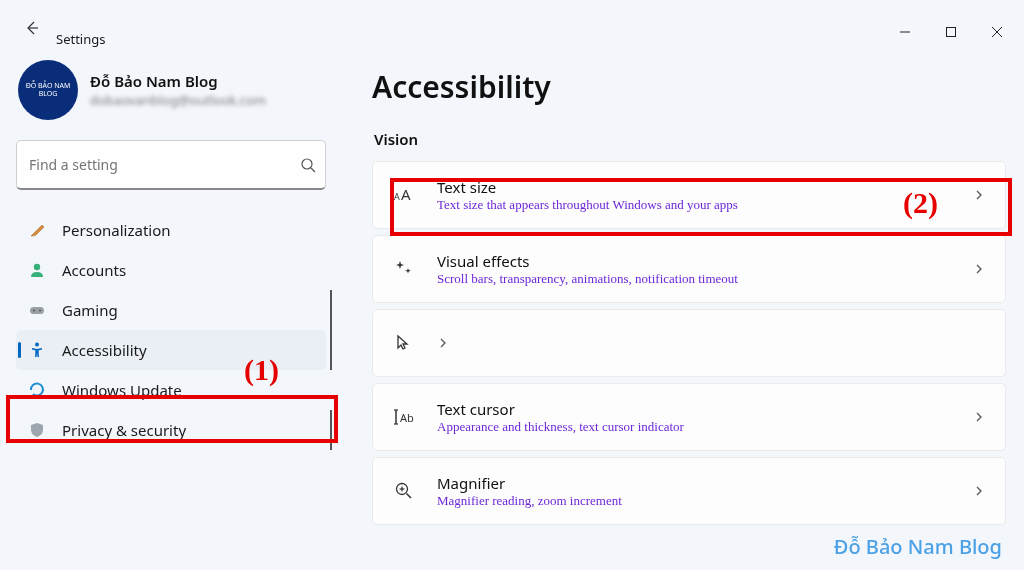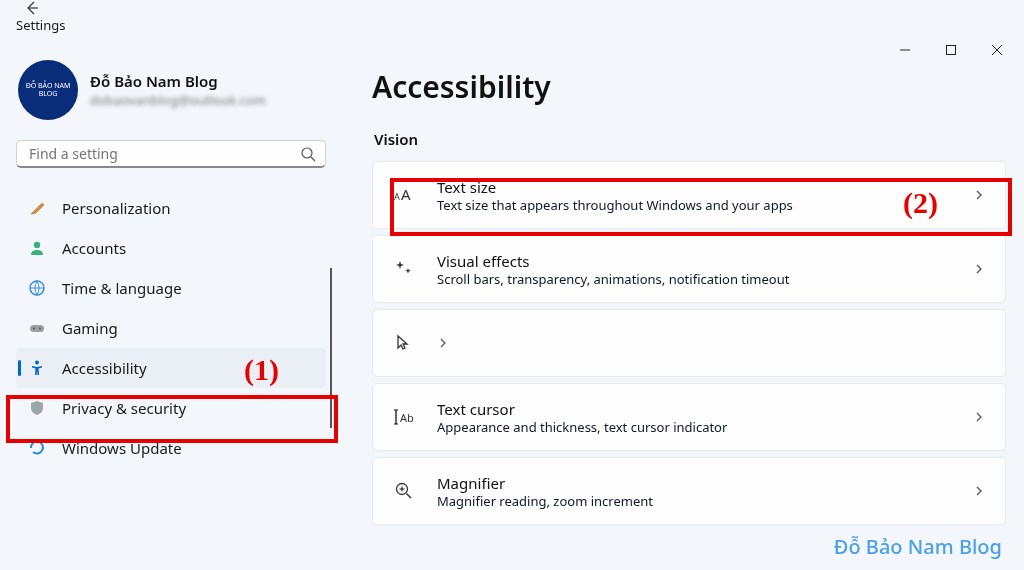--- a/index.html
+++ b/index.html
@@ -1,33 +1,33 @@
 <!DOCTYPE html>
 <html><head>
 <meta charset="utf-8">
 <style>
   * { box-sizing: border-box; margin: 0; padding: 0; font-family: "Segoe UI", system-ui, sans-serif; }
   body { width: 1024px; height: 570px; background: #f3f6fb; overflow: hidden; position: relative; }
 
-  .titlebar { height: 48px; display: flex; align-items: flex-start; padding: 0 4px 0 12px; flex-direction: column; }
+  .titlebar { height: 48px; display: flex; align-items: flex-end; padding: 0 4px 0 12px; }
   .back-btn { width: 40px; height: 40px; display:flex; align-items:center; justify-content:center; font-size: 18px; color:#1a1a1a; border-radius:4px; }
   .app-title { font-size: 13px; margin-left: 4px; color:#1a1a1a; }
   .win-controls { margin-left:auto; display:flex; }
   .win-btn { width:46px; height:32px; display:flex; align-items:center; justify-content:center; font-size:12px; }
 
   .layout { display:flex; height: calc(100% - 48px); }
 
   .sidebar { width: 340px; padding: 0 14px 0 16px; flex-shrink:0; position:relative; }
   .profile { display:flex; align-items:center; gap:12px; padding: 12px 0 20px 2px; }
   .avatar { width:60px; height:60px; border-radius:50%; background:#0a2d7a; color:#fff; font-size:7px; display:flex; align-items:center; justify-content:center; text-align:center; padding:4px; line-height:1.2; }
   .profile-name { font-size:15px; font-weight:600; color:#111; }
   .profile-email { font-size:13px; color:#7a7a7a; filter: blur(2px); }
 
   .search { position:relative; margin-bottom: 20px; }
-  .search input { width:100%; height:28px; border:1px solid #d0d0d0; border-bottom:2px solid #888; border-radius:5px; padding:0 36px 0 12px; font-size:14px; background:#fefefe; color:#5c5c5c; outline:none; }
+  .search input { width:100%; height:50px; border:1px solid #d0d0d0; border-bottom:2px solid #888; border-radius:5px; padding:0 36px 0 12px; font-size:14px; background:#fefefe; color:#5c5c5c; outline:none; }
   .search svg { position:absolute; right:10px; top:50%; transform:translateY(-50%); }
 
   .nav { display:flex; flex-direction:column; gap:0; }
   .nav-item { display:flex; align-items:center; height:40px; padding:0 12px; gap:16px; border-radius:5px; font-size:15px; color:#1a1a1a; position:relative; }
   .nav-item.active { background:#eaeef5; }
   .nav-item.active::before { content:""; position:absolute; left:2px; top:12px; bottom:12px; width:3px; background:#0067c0; border-radius:2px; }
   .nav-icon { width:18px; height:18px; display:flex; align-items:center; justify-content:center; flex-shrink:0; }
   .divider-mark { position:absolute; right:-6px; top:0; bottom:0; width:2px; background:#555; }
 
   .annot1 { position:absolute; left:6px; top:395px; width:332px; height:48px; border:4px solid #e60000; pointer-events:none; }
@@ -35,21 +35,21 @@
 
   .main { flex:1; padding: 18px 18px 0 32px; overflow:hidden; }
   .page-title { font-size:30px; font-weight:600; color:#111; margin-bottom: 22px; }
   .section-header { font-size:15px; font-weight:600; color:#111; margin: 8px 0 12px 2px; }
 
   .cards { display:flex; flex-direction:column; gap:6px; }
   .card { background:#fdfdfd; border:1px solid #eaeaea; border-radius:5px; height:68px; display:flex; align-items:center; padding:0 20px; gap:22px; }
   .card-icon { width:22px; display:flex; align-items:center; justify-content:center; color:#333; flex-shrink:0; }
   .card-text { flex:1; }
   .card-title { font-size:15px; color:#111; }
-  .card-sub { font-size:13px; color:#0f172a; line-height:1.3; }
+  .card-sub { font-size:13px; color:#6d28d9; line-height:1.3;font-family:Liberation Serif, serif; }
   .chevron { color:#555; }
 
   .annot2 { position:absolute; left:390px; top:178px; width:622px; height:58px; border:4px solid #e60000; pointer-events:none; }
   .annot2-label { position:absolute; right:86px; top:186px; font-size:30px; font-weight:700; color:#e60000; pointer-events:none; font-family: "Times New Roman", serif; }
 
   .watermark { position:absolute; right:22px; bottom:10px; font-size:20px; color:#4aa1e6; font-weight:500; pointer-events:none; }
 </style>
 </head>
 <body>
 
@@ -113,31 +113,20 @@
             <svg width="18" height="18" viewBox="0 0 18 18">
               <circle cx="9" cy="6" r="3.2" fill="#38b07a"></circle>
               <path d="M3 16 Q3 11 9 11 Q15 11 15 16 Z" fill="#38b07a"></path>
             </svg>
           </span>
         <span>Accounts</span>
       </div>
       <div class="nav-item">
         <span class="nav-icon">
             <svg width="18" height="18" viewBox="0 0 18 18">
-              <circle cx="9" cy="9" r="7" fill="none" stroke="#3a8bd8" stroke-width="1.5"></circle>
-              <path d="M9 2 Q5 9 9 16 Q13 9 9 2" fill="none" stroke="#3a8bd8" stroke-width="1"></path>
-              <line x1="2" y1="9" x2="16" y2="9" stroke="#3a8bd8" stroke-width="1"></line>
-            </svg>
-          </span>
-        <span>Time &amp; language</span>
-        <span class="divider-mark"></span>
-      </div>
-      <div class="nav-item">
-        <span class="nav-icon">
-            <svg width="18" height="18" viewBox="0 0 18 18">
               <rect x="2" y="6" width="14" height="7" rx="3.5" fill="#9aa0a6"></rect>
               <circle cx="6" cy="9.5" r="1" fill="#555"></circle>
               <circle cx="12" cy="9.5" r="1" fill="#555"></circle>
             </svg>
           </span>
         <span>Gaming</span>
         <span class="divider-mark"></span>
       </div>
       <div class="nav-item active">
         <span class="nav-icon">
@@ -145,34 +134,34 @@
               <circle cx="9" cy="3.5" r="2" fill="#0067c0"></circle>
               <path d="M4 7 L9 8 L14 7 L14 8.5 L10.5 9.5 L11 16 L9.5 16 L9 12 L8.5 16 L7 16 L7.5 9.5 L4 8.5 Z" fill="#0067c0"></path>
             </svg>
           </span>
         <span>Accessibility</span>
         <span class="divider-mark"></span>
       </div>
       <div class="nav-item">
         <span class="nav-icon">
             <svg width="18" height="18" viewBox="0 0 18 18">
+              <path d="M3 9 A6 6 0 1 1 5 13" fill="none" stroke="#1f8cd4" stroke-width="2"></path>
+              <path d="M2 8 L3 9 L4 6 Z" fill="#1f8cd4"></path>
+            </svg>
+          </span>
+        <span>Windows Update</span>
+      </div>
+      <div class="nav-item">
+        <span class="nav-icon">
+            <svg width="18" height="18" viewBox="0 0 18 18">
               <path d="M9 2 L15 4 L15 9 Q15 14 9 16 Q3 14 3 9 L3 4 Z" fill="#9ea6ad"></path>
             </svg>
           </span>
         <span>Privacy &amp; security</span>
         <span class="divider-mark"></span>
-      </div>
-      <div class="nav-item">
-        <span class="nav-icon">
-            <svg width="18" height="18" viewBox="0 0 18 18">
-              <path d="M3 9 A6 6 0 1 1 5 13" fill="none" stroke="#1f8cd4" stroke-width="2"></path>
-              <path d="M2 8 L3 9 L4 6 Z" fill="#1f8cd4"></path>
-            </svg>
-          </span>
-        <span>Windows Update</span>
       </div>
     </div>
   </div>
 
   <div class="main">
     <h1 class="page-title">Accessibility</h1>
     <div class="section-header">Vision</div>
 
     <div class="cards">
       <div class="card">

